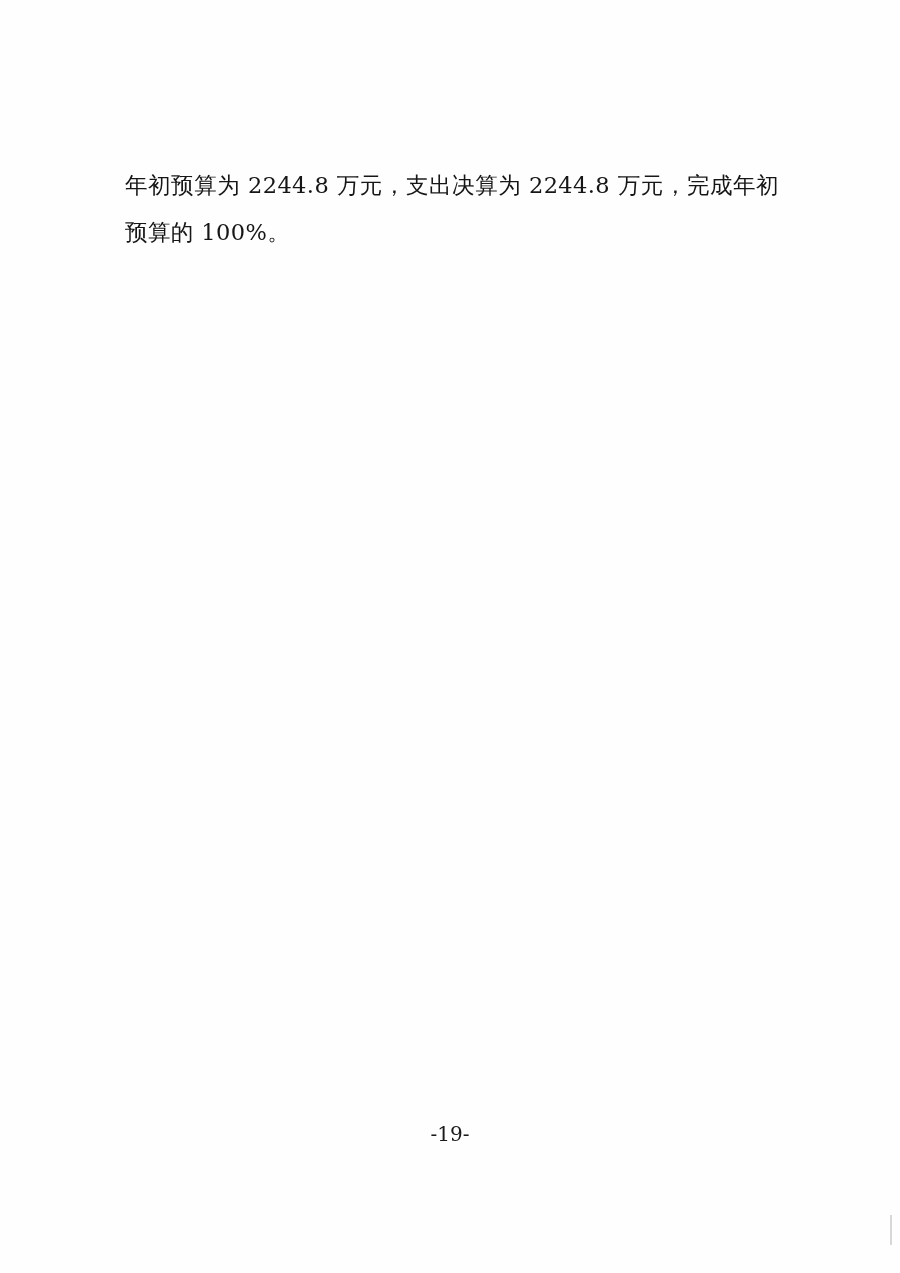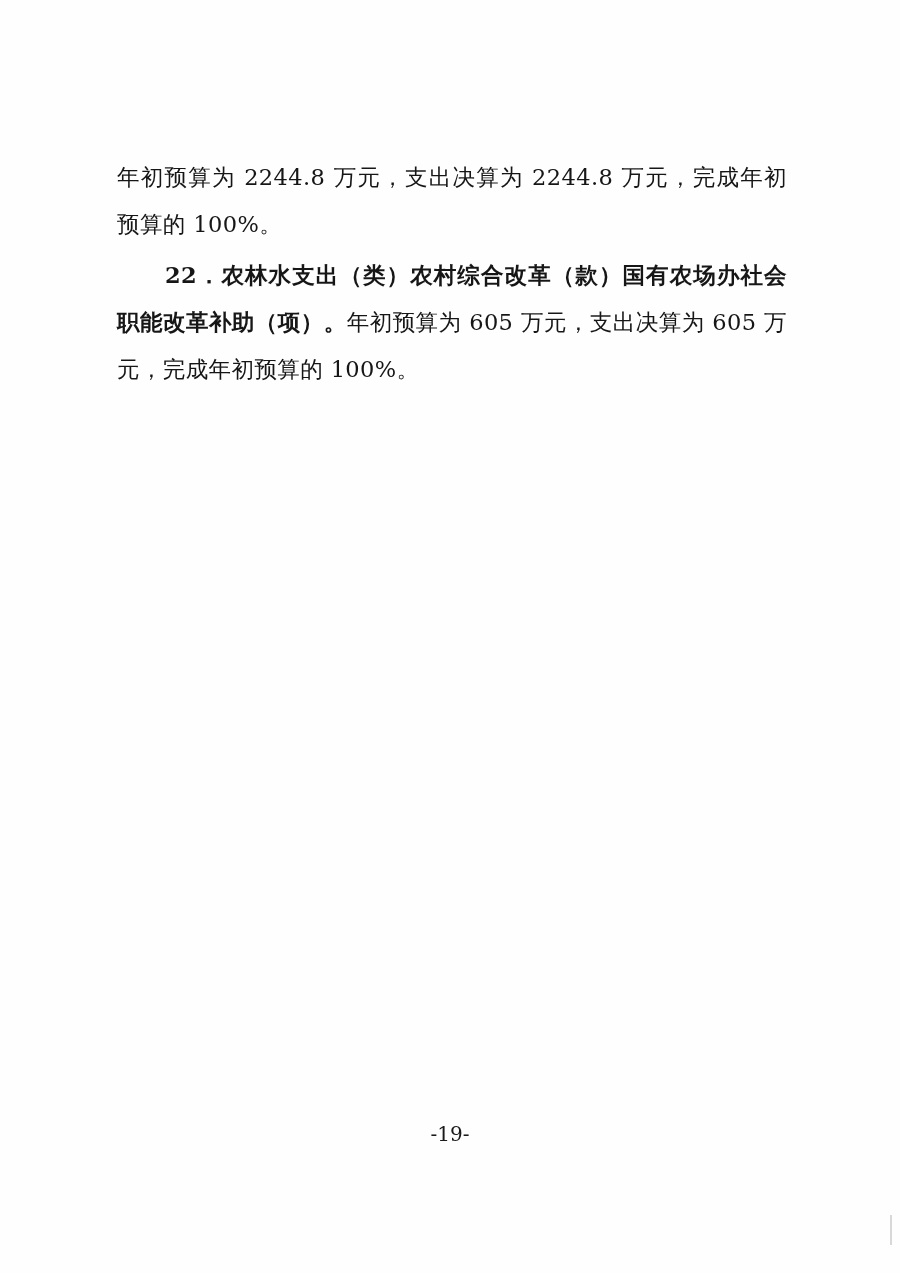--- a/index.html
+++ b/index.html
@@ -27,21 +27,21 @@
     left: 113px;
     top: 150px;
     width: 678px;
   }
   .para {
     font-size: 22.5px;
     line-height: 47px;
     letter-spacing: 0.4px;
     text-align: justify;
     text-justify: inter-ideograph;
-    margin: 4px;
+    margin: 12px;
     color: #161616;
   }
   .indent {
     text-indent: 48px;
   }
   .bold-lead {
     font-weight: bold;
   }
   .page-number {
     position: absolute;
@@ -67,23 +67,20 @@
 <body>
 
 <div class="page">
 
   <div class="content">
 
     <p class="para">
       <span>年初预算为 2244.8 万元，支出决算为 2244.8 万元，完成年初预算的 100%。</span>
     </p>
 
-    <p class="para indent">
-      <b class="bold-lead">22．农林水支出（类）农村综合改革（款）国有农场办社会职能改革补助（项）。</b><span>年初预算为 605 万元，支出决算为 605 万元，完成年初预算的 100%。</span>
-    </p>
 
 
 
 
 
 
   </div>
 
   <div class="page-number">-19-</div>
   <div class="edge-mark"></div>

